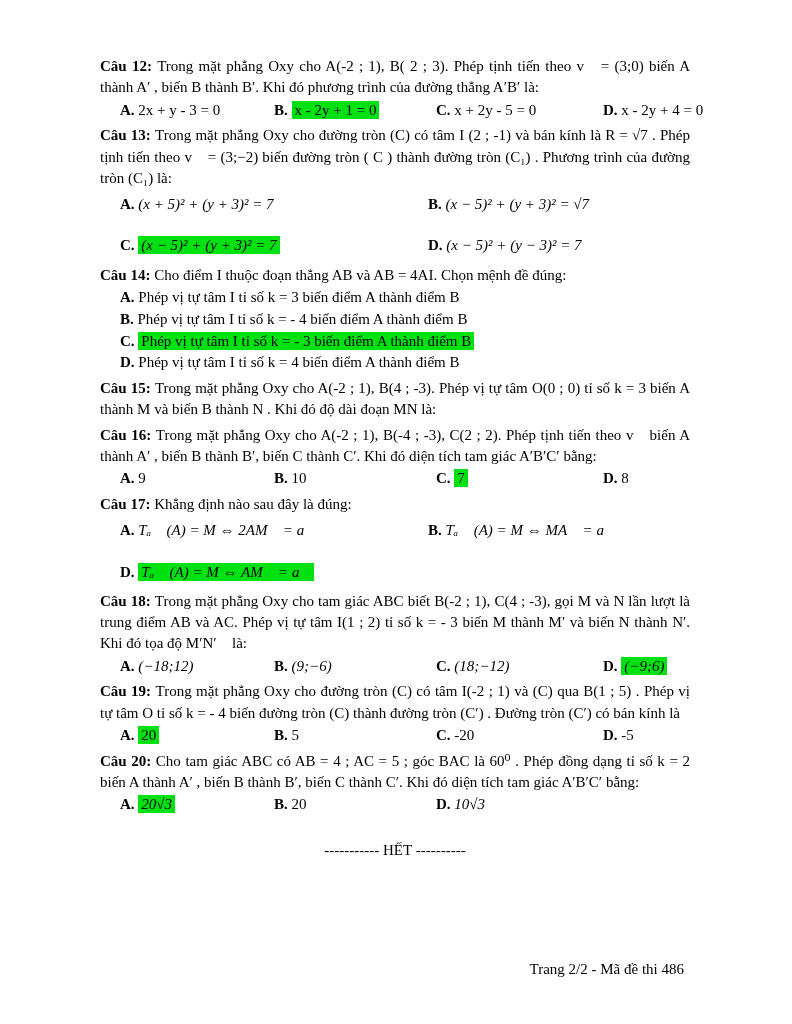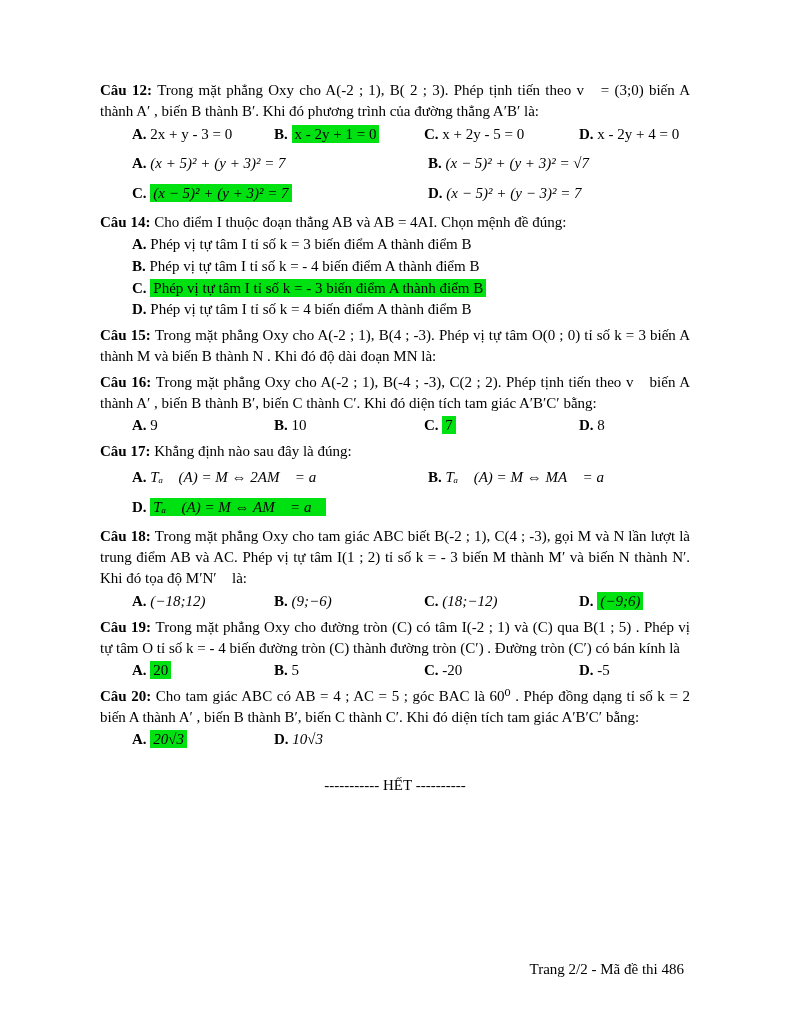--- a/index.html
+++ b/index.html
@@ -10,36 +10,37 @@
   body {
     width: 792px;
     height: 1024px;
     position: relative;
     font-family: "Liberation Serif", "DejaVu Serif", serif;
     font-size: 15px;
     color: #000000;
     overflow: hidden;
   }
   .page {
-    padding: 76px 102px 0 100px;
+    padding: 52px 102px 0 100px;
     box-sizing: border-box;
   }
   .question {
     margin-top: 4px;
   }
   .q-text {
     margin: 0;
     text-align: justify;
     line-height: 1.42;
   }
   .q-num {
     font-weight: bold;
   }
   .options {
-    margin: 1px 0 2px 32px;
+    margin: 1px 0 2px 20px;
+    gap: 12px;
   }
   .options.row {
     display: grid;
     grid-template-columns: 142px 150px 155px auto;
   }
   .options.twocol {
     display: grid;
     grid-template-columns: 296px auto;
   }
   .options.list .option {
@@ -87,20 +88,21 @@
 
   <span class="option"><span class="opt-label">B.</span> <span class="opt-text hl">x - 2y + 1 = 0</span></span>
 
   <span class="option"><span class="opt-label">C.</span> <span class="opt-text">x + 2y - 5 = 0</span></span>
 
   <span class="option"><span class="opt-label">D.</span> <span class="opt-text">x - 2y + 4 = 0</span></span>
 </div>
   </div>
 
   <div class="question">
+    <p class="q-text"><span class="q-num">Câu 13: </span><span class="q-body">Trong mặt phẳng Oxy cho đường tròn (C) có tâm I (2 ; -1) và bán kính là R = √7 . Phép tịnh tiến theo v⃗ = (3;−2) biến đường tròn ( C ) thành đường tròn (C₁) . Phương trình của đường tròn (C₁) là:</span></p>
     <div class="options twocol">
   <span class="option"><span class="opt-label">A.</span> <span class="opt-text math">(x + 5)² + (y + 3)² = 7</span></span>
 
   <span class="option"><span class="opt-label">B.</span> <span class="opt-text math">(x − 5)² + (y + 3)² = √7</span></span>
 
   <span class="option"><span class="opt-label">C.</span> <span class="opt-text hl math">(x − 5)² + (y + 3)² = 7</span></span>
 
   <span class="option"><span class="opt-label">D.</span> <span class="opt-text math">(x − 5)² + (y − 3)² = 7</span></span>
 </div>
   </div>
@@ -171,20 +173,21 @@
 
   <span class="option"><span class="opt-label">D.</span> <span class="opt-text">-5</span></span>
 </div>
   </div>
 
   <div class="question">
     <p class="q-text"><span class="q-num">Câu 20: </span><span class="q-body">Cho tam giác ABC có AB = 4 ; AC = 5 ; góc BAC là 60⁰ . Phép đồng dạng tỉ số k = 2  biến A thành A′ , biến B thành B′, biến C thành C′. Khi đó diện tích tam giác A′B′C′ bằng:</span></p>
     <div class="options row">
   <span class="option"><span class="opt-label">A.</span> <span class="opt-text hl math">20√3</span></span>
 
+  <span class="option"><span class="opt-label">B.</span> <span class="opt-text">20</span></span>
 
 
   <span class="option"><span class="opt-label">D.</span> <span class="opt-text math">10√3</span></span>
 </div>
   </div>
 </div>
   <div class="end-line">----------- HẾT ----------</div>
 </div>
 <div class="page-footer">Trang 2/2 - Mã đề thi 486</div>
 

